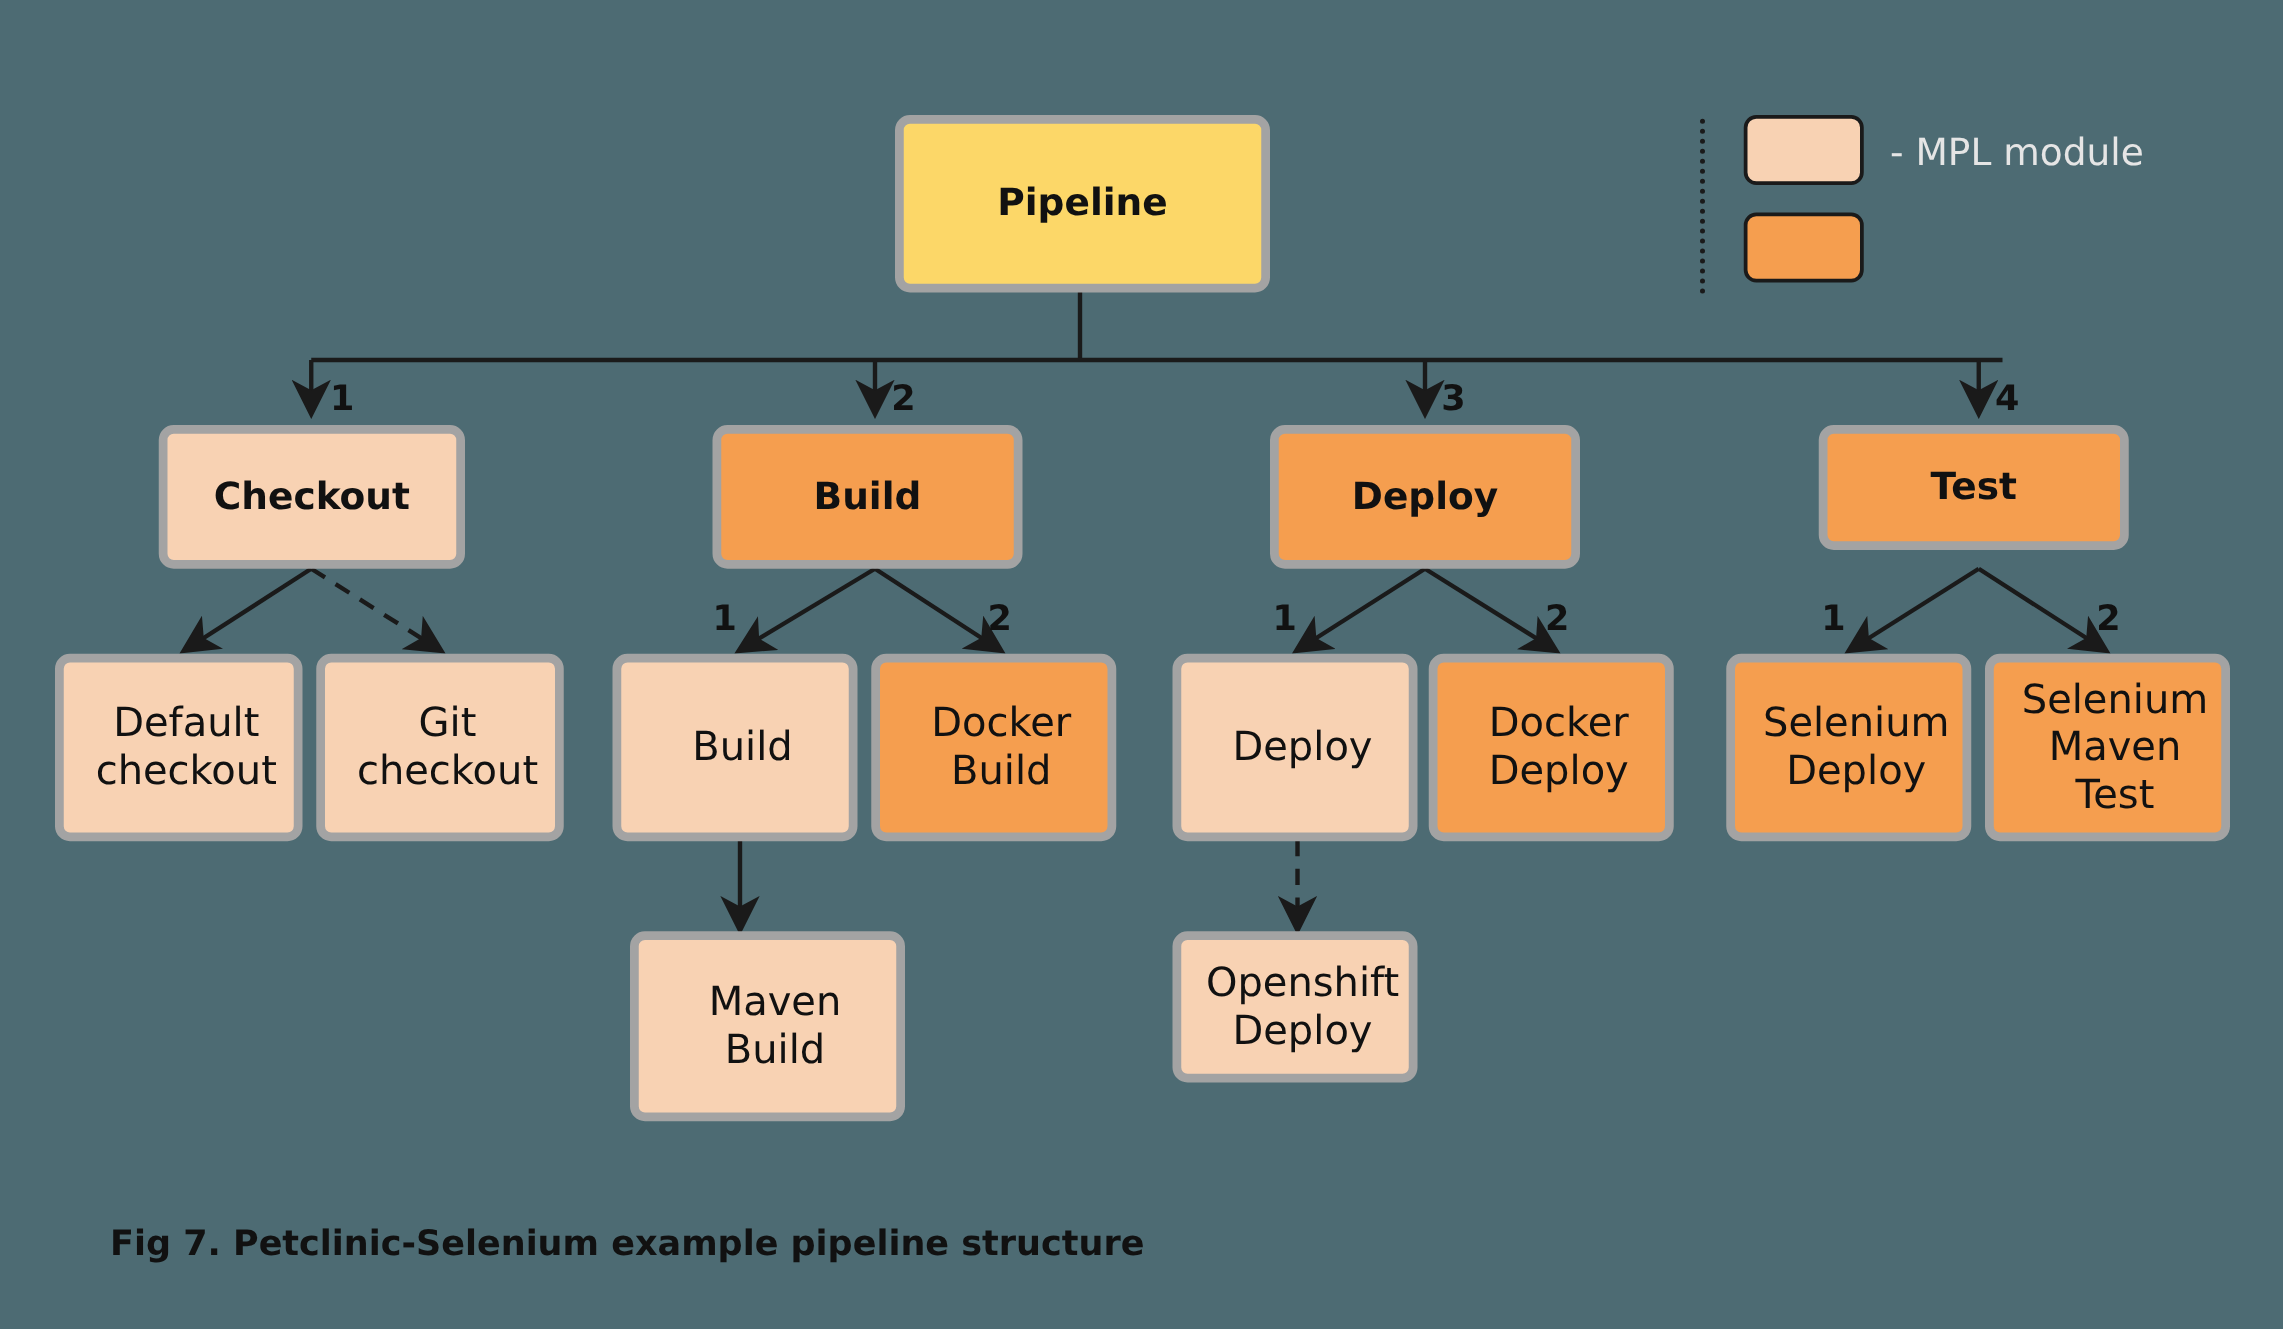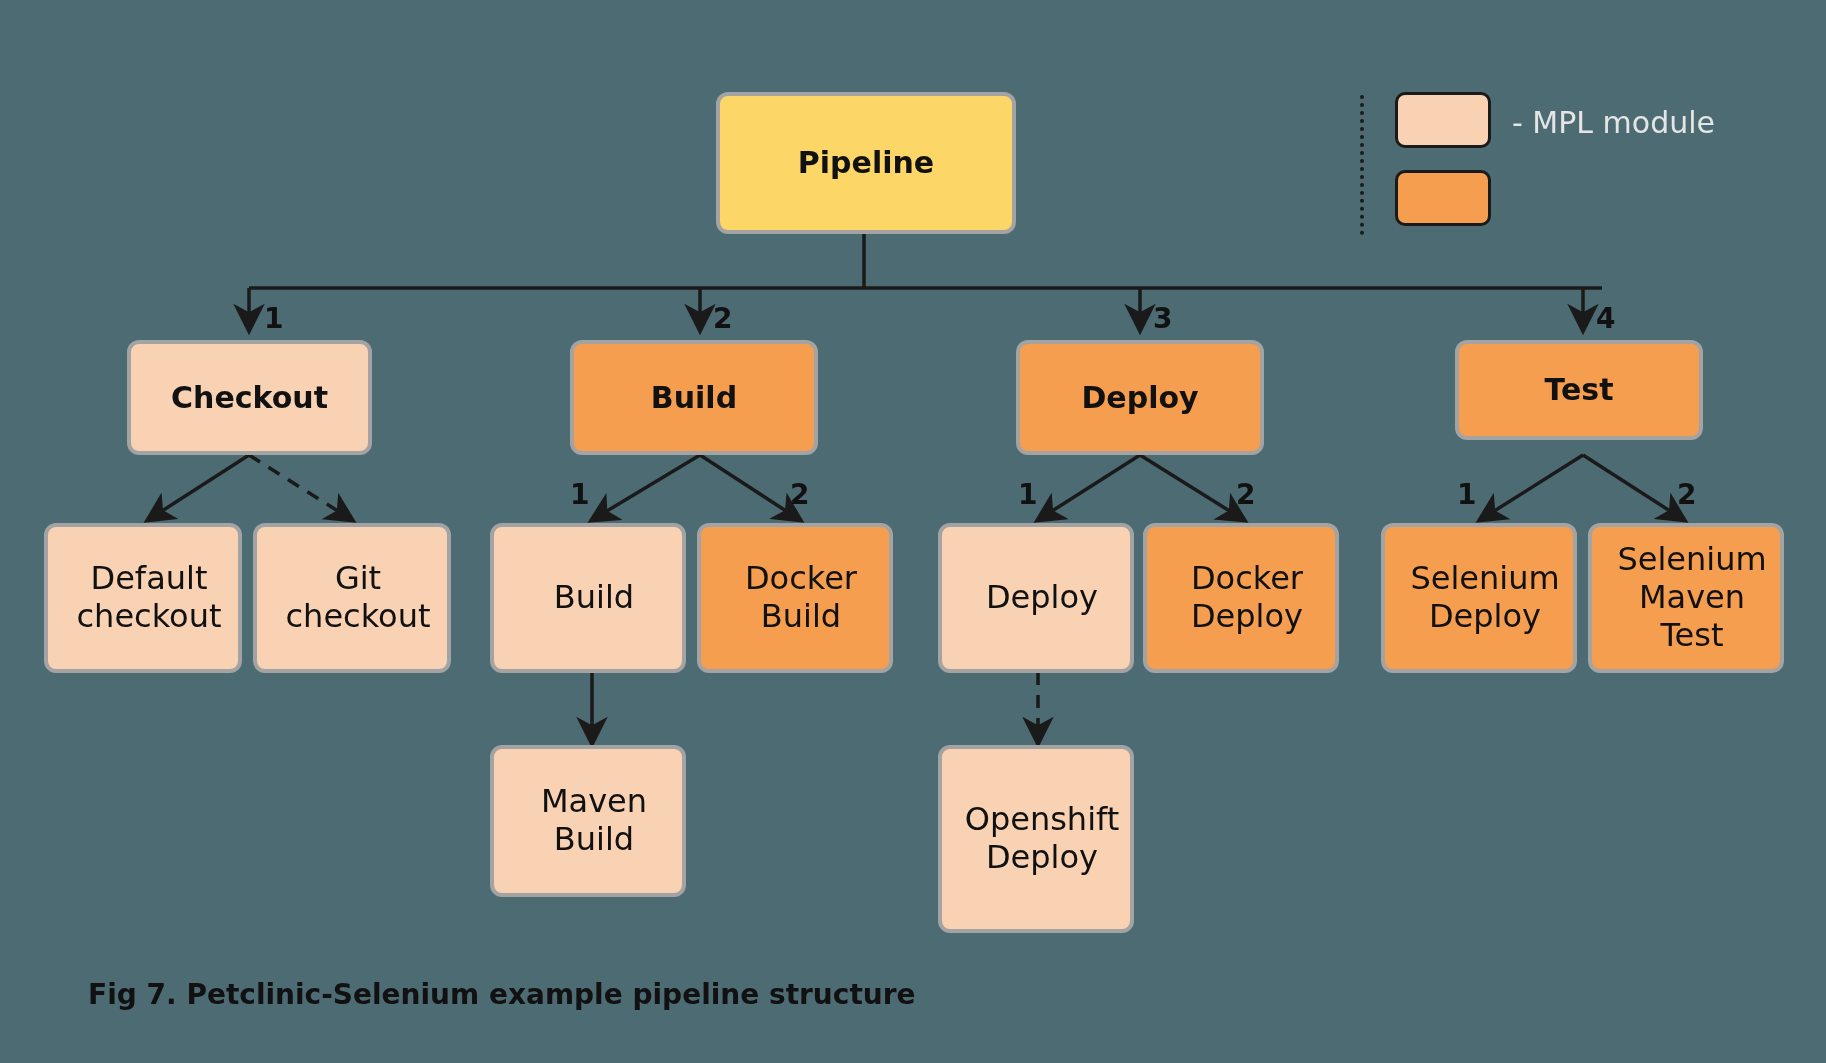--- a/index.html
+++ b/index.html
@@ -28,21 +28,21 @@
     left: 0;
     top: 0;
     width: 1826px;
     height: 1063px;
     pointer-events: none;
   }
 
   .node {
     position: absolute;
     box-sizing: border-box;
-    border: 4px solid #a3a3a3;
+    border: 7px solid #a3a3a3;
     border-radius: 12px;
     display: flex;
     align-items: center;
     justify-content: center;
     text-align: center;
     color: #111111;
     line-height: 1.18;
     white-space: pre-line;
   }
 
@@ -206,25 +206,25 @@
     <span>Selenium
 Deploy</span>
   </div>
   <div class="node leaf fill-project" style="left:1588px; top:523px; width:196px; height:150px;">
     <span>Selenium
 Maven Test</span>
   </div>
   <div class="edge-label" style="left:1457px; top:481px;">1</div>
   <div class="edge-label" style="left:1677px; top:481px;">2</div>
 
-  <div class="node leaf fill-mpl" style="left:490px; top:745px; width:196px; height:152px;">
+  <div class="node leaf fill-mpl" style="left:504px; top:745px; width:220px; height:152px;">
     <span>Maven
 Build</span>
   </div>
-  <div class="node leaf fill-mpl" style="left:938px; top:745px; width:196px; height:188px;">
+  <div class="node leaf fill-mpl" style="left:938px; top:745px; width:196px; height:121px;">
     <span>Openshift
 Deploy</span>
   </div>
 
   <div class="legend-divider" style="left:1360px; top:95px;"></div>
 
   <div class="legend-swatch fill-mpl" style="left:1395px; top:92px;"></div>
   <div class="legend-label" style="left:1512px; top:105px;">- MPL module</div>
 
   <div class="legend-swatch fill-project" style="left:1395px; top:170px;"></div>

